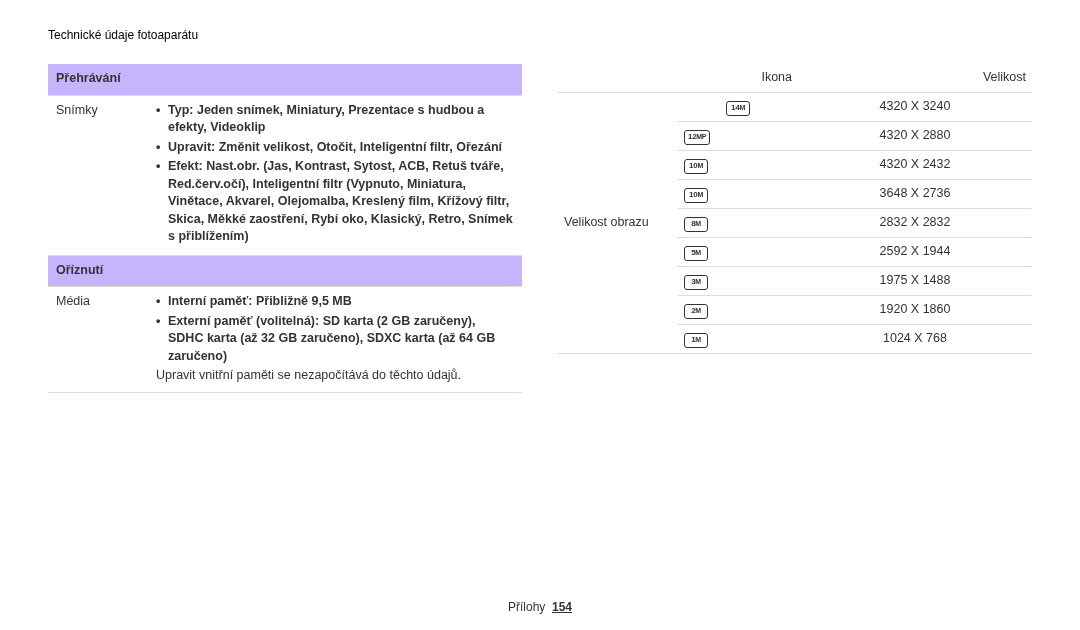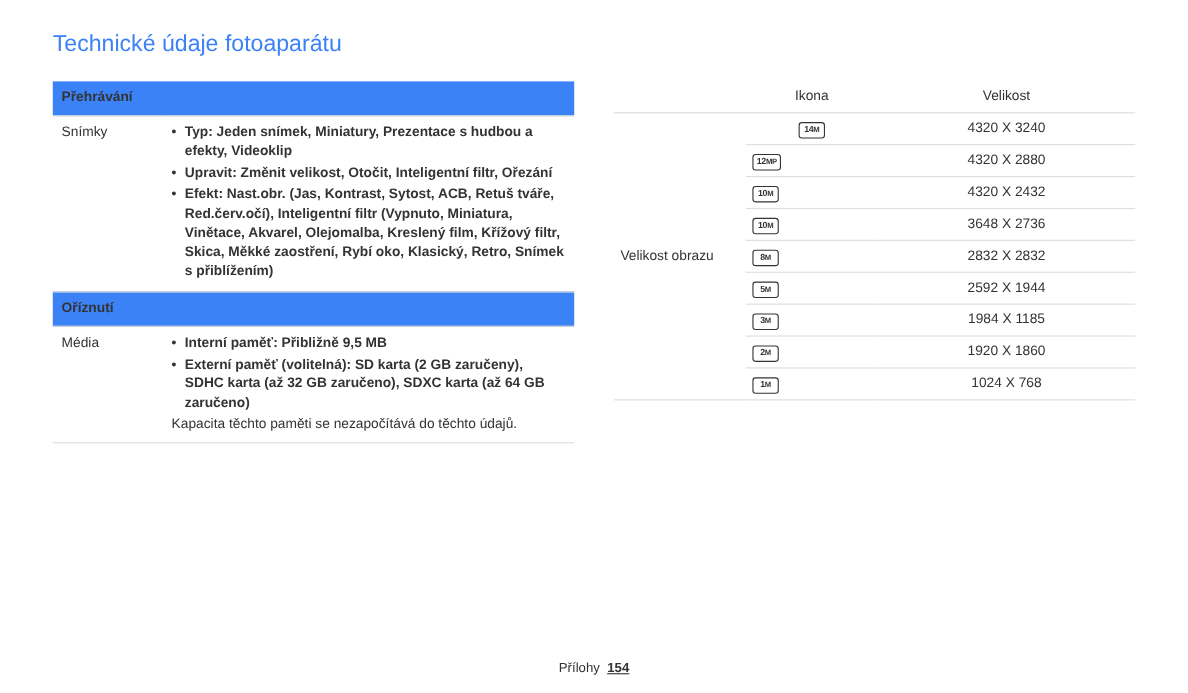--- a/index.html
+++ b/index.html
@@ -1,30 +1,30 @@
 <!DOCTYPE html>
 <html><head>
 <meta charset="utf-8">
 <style>
   * { box-sizing: border-box; margin: 0; padding: 0; }
   html, body { width: 1080px; height: 630px; font-family: Arial, sans-serif; background: #fff; color: #333; }
   .page { padding: 28px 48px 20px 48px; position: relative; height: 100%; }
-  .title { font-size: 21px; color: #3b82f6; margin-bottom: 22px; font-weight: 400; }
+  .title { font-size: 12px; color: #000000; margin-bottom: 22px; font-weight: 400; }
   .columns { display: flex; gap: 36px; }
   .col { flex: 1; }
   table { border-collapse: collapse; width: 100%; font-size: 12.5px; }
   td { padding: 6px 8px 7px 8px; vertical-align: top; border-bottom: 1px solid #e0ddd6; line-height: 1.4; }
   td:first-child { width: 100px; }
-  .section-header td { background: #3b82f6; font-weight: bold; color: #333; }
+  .section-header td { background: #c4b5fd; font-weight: bold; color: #333; }
   ul { list-style: none; padding: 0; font-weight: bold; }
   ul li { position: relative; padding-left: 12px; margin-bottom: 2px; }
   ul li::before { content: "•"; position: absolute; left: 0; top: 0; }
   .size-table td { text-align: center; padding: 5px 6px; }
   .size-table td:first-child { text-align: left; width: 120px; vertical-align: middle; }
-  .size-table tr.header td { font-weight: normal; }
+  .size-table tr.header td { font-weight: normal; text-align: right; }
   .icon-box { display: inline-block; border: 1.5px solid #333; border-radius: 3px; padding: 0 3px; font-size: 8px; font-weight: bold; line-height: 12px; height: 15px; min-width: 24px; text-align: center; letter-spacing: -0.3px; }
   .icon-sub { font-size: 7px; vertical-align: baseline; }
   .footer { position: absolute; bottom: 16px; left: 0; right: 0; text-align: center; font-size: 12px; color: #333; }
   .footer .pg { font-weight: bold; text-decoration: underline; }
 </style>
 </head>
 <body>
 
 <div class="page">
   <div class="title">Technické údaje fotoaparátu</div>
@@ -49,21 +49,21 @@
         <tr class="section-header">
               <td colspan="2">Oříznutí</td>
             </tr>
         <tr>
           <td>Média</td>
           <td>
             <ul>
               <li>Interní paměť: Přibližně 9,5 MB</li>
               <li>Externí paměť (volitelná): SD karta (2 GB zaručeny), SDHC karta (až 32 GB zaručeno), SDXC karta (až 64 GB zaručeno)</li>
             </ul>
-            <div>Kapacita těchto paměti se nezapočítává do těchto údajů.</div>
+            <div>Upravit vnitřní paměti se nezapočítává do těchto údajů.</div>
           </td>
         </tr>
       </tbody>
         </table>
     </div>
 
     <div class="col">
       <table class="size-table">
         <tbody>
             <tr class="header">
@@ -93,21 +93,21 @@
             <tr>
               <td><span class="icon-box">8<span class="icon-sub">M</span></span></td>
               <td>2832 X 2832</td>
             </tr>
             <tr>
               <td><span class="icon-box">5<span class="icon-sub">M</span></span></td>
               <td>2592 X 1944</td>
             </tr>
             <tr>
               <td><span class="icon-box">3<span class="icon-sub">M</span></span></td>
-              <td>1984 X 1185</td>
+              <td>1975 X 1488</td>
             </tr>
             <tr>
               <td><span class="icon-box">2<span class="icon-sub">M</span></span></td>
               <td>1920 X 1860</td>
             </tr>
             <tr>
               <td><span class="icon-box">1<span class="icon-sub">M</span></span></td>
               <td>1024 X 768</td>
             </tr>
           </tbody>

